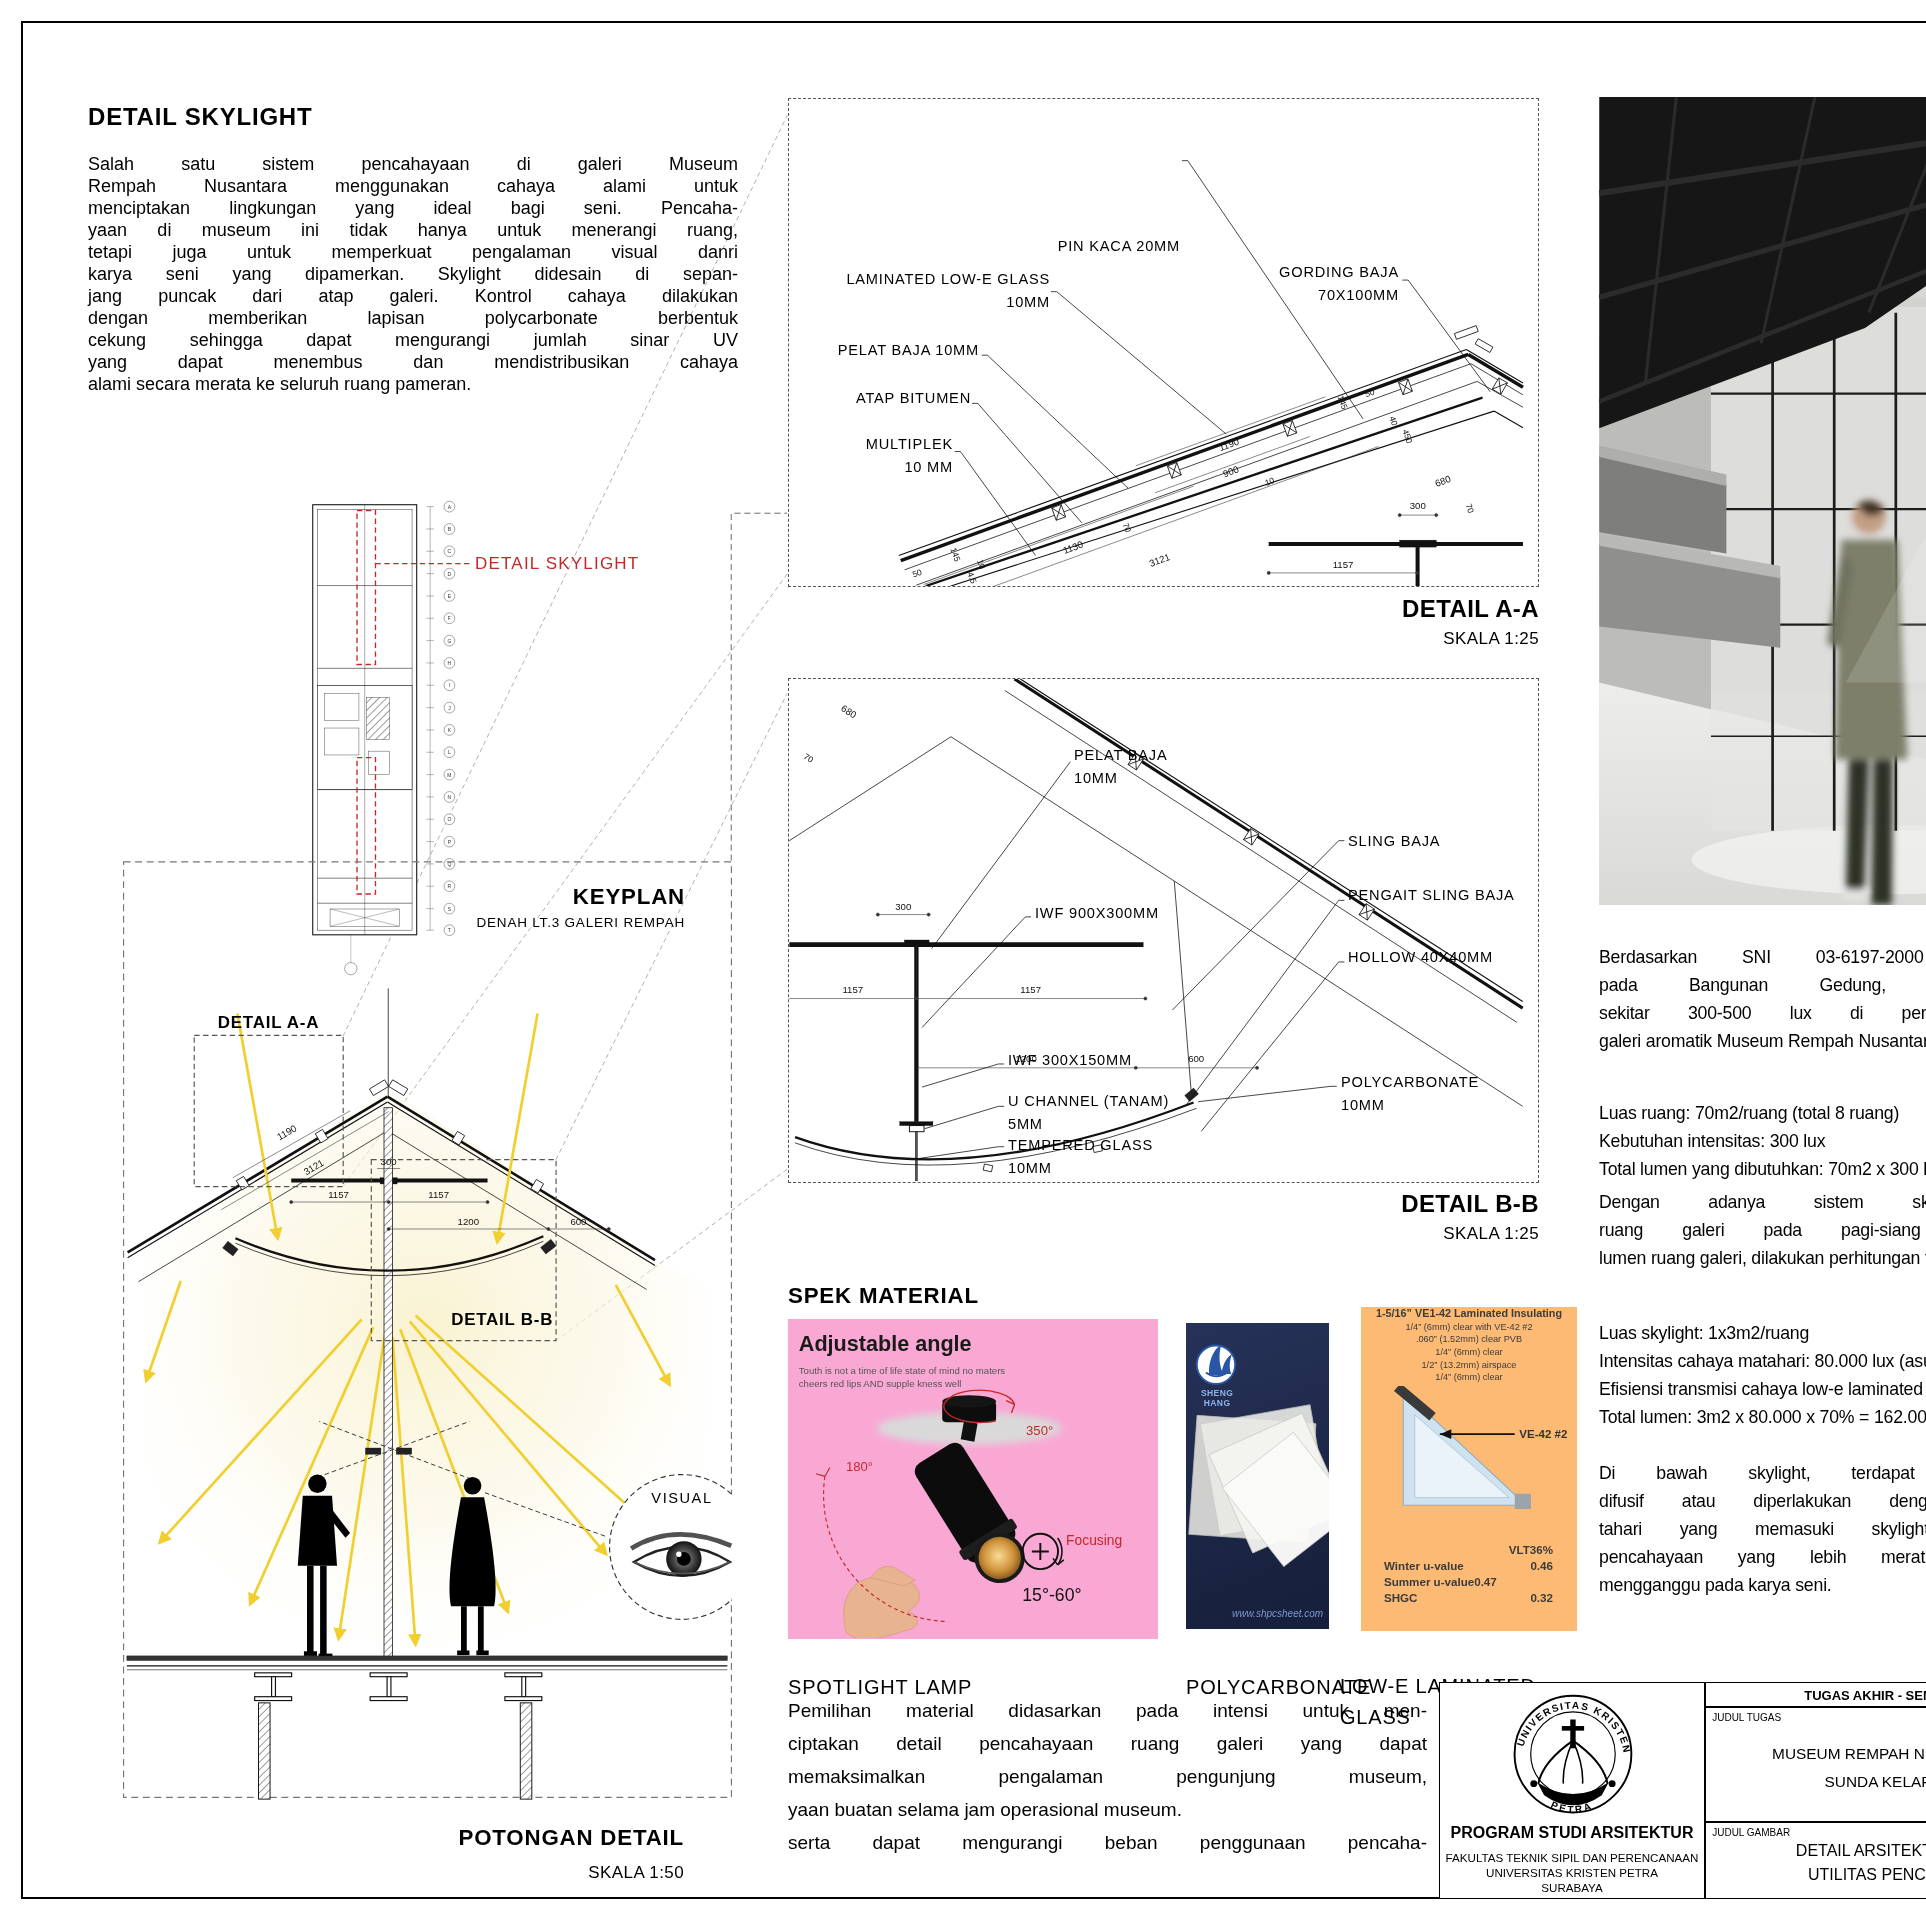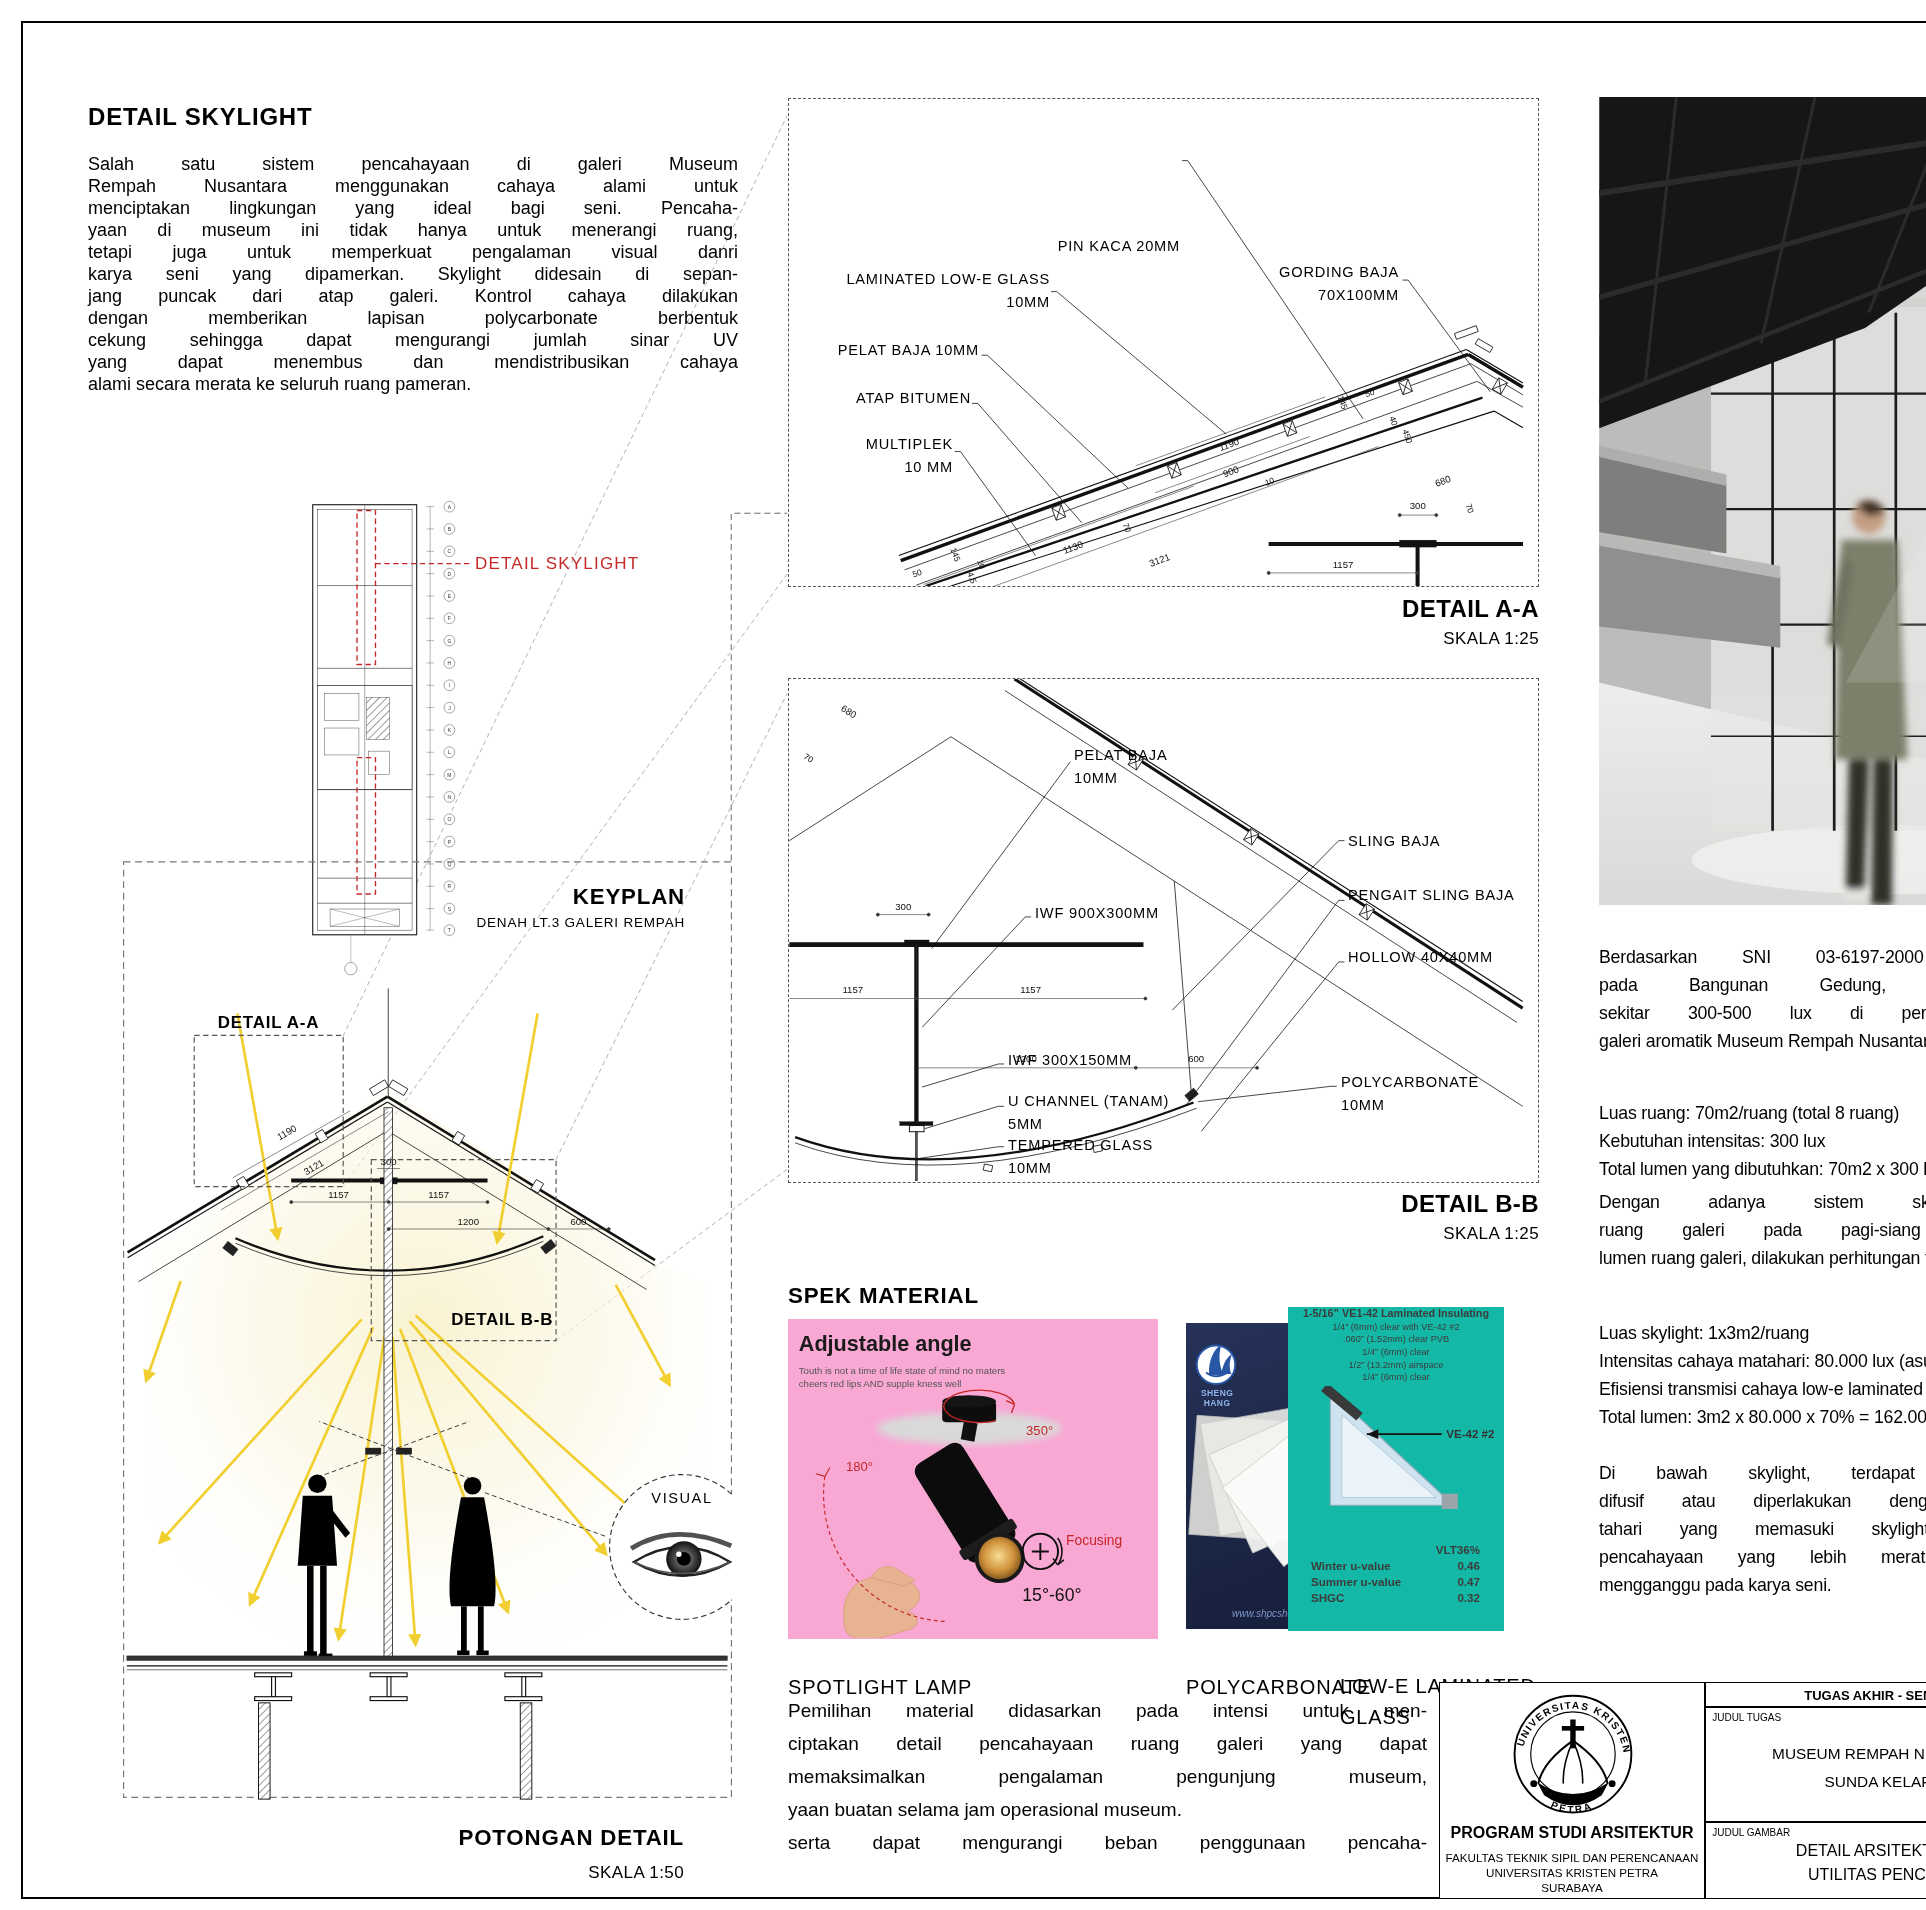--- a/index.html
+++ b/index.html
@@ -567,21 +567,21 @@
       <rect x="60" y="235" width="290" height="295" fill="#eaeae6" opacity="0.9" transform="rotate(-10 205 380)"></rect>
       <rect x="105" y="275" width="265" height="280" fill="#f4f4f1" opacity="0.95" transform="rotate(-24 240 415)"></rect>
       <rect x="150" y="330" width="235" height="260" fill="#fbfbf9" opacity="0.97" transform="rotate(-38 265 460)"></rect>
     </g>
   </svg>
   <div class="abs b ct" style="left:3.1px;top:65px;width:56px;font-size:8.5px;color:#8fb3e8;letter-spacing:0.4px">SHENG HANG</div>
   <div class="abs" style="left:46px;top:285px;font-size:10px;color:#7f97cc;font-style:italic">www.shpcsheet.com</div>
 </div>
 <div class="abs cap" style="left:1186px;top:1676px">POLYCARBONATE</div>
 
-<div class="abs" style="left:1288px;top:1307px;width:216px;height:324px;background:#14b8a6">
+<div class="abs" style="left:1361px;top:1307px;width:216px;height:324px;background:#fdba74">
   <div class="ct b" style="font-size:10.8px;color:#3c3c3c">1-5/16” VE1-42 Laminated Insulating</div>
   <div class="ct" style="font-size:9.2px;color:#3c3c3c;line-height:12.7px;margin-top:1.5px">
     <div>1/4” (6mm) clear with VE-42 #2</div>
     <div>.060” (1.52mm) clear PVB</div>
     <div>1/4” (6mm) clear</div>
     <div>1/2” (13.2mm) airspace</div>
     <div>1/4” (6mm) clear</div>
   </div>
   <svg width="216" height="127" viewBox="0 0 562 330" style="margin-top:2.3px">
     <polygon points="110,12 110,310 430,310" fill="#cfe2ef" stroke="#93aebd" stroke-width="3"></polygon>
@@ -594,21 +594,21 @@
   </svg>
   <div class="abs" style="left:23px;top:235px;width:169px;font-size:11.6px;color:#3c3c3c;font-weight:bold;line-height:16px">
     <div style="display:flex;justify-content:flex-end">
         <span>VLT</span>
         <span>36%</span>
       </div>
     <div style="display:flex;justify-content:space-between">
         <span>Winter u-value</span>
         <span>0.46</span>
       </div>
-    <div style="display:flex;justify-content:space-between">
+    <div style="display:flex;">
         <span>Summer u-value</span>
         <span>0.47</span>
       </div>
     <div style="display:flex;justify-content:space-between">
         <span>SHGC</span>
         <span>0.32</span>
       </div>
   </div>
 </div>
 <div class="abs cap" style="left:1340px;top:1675px">LOW-E LAMINATED</div>

